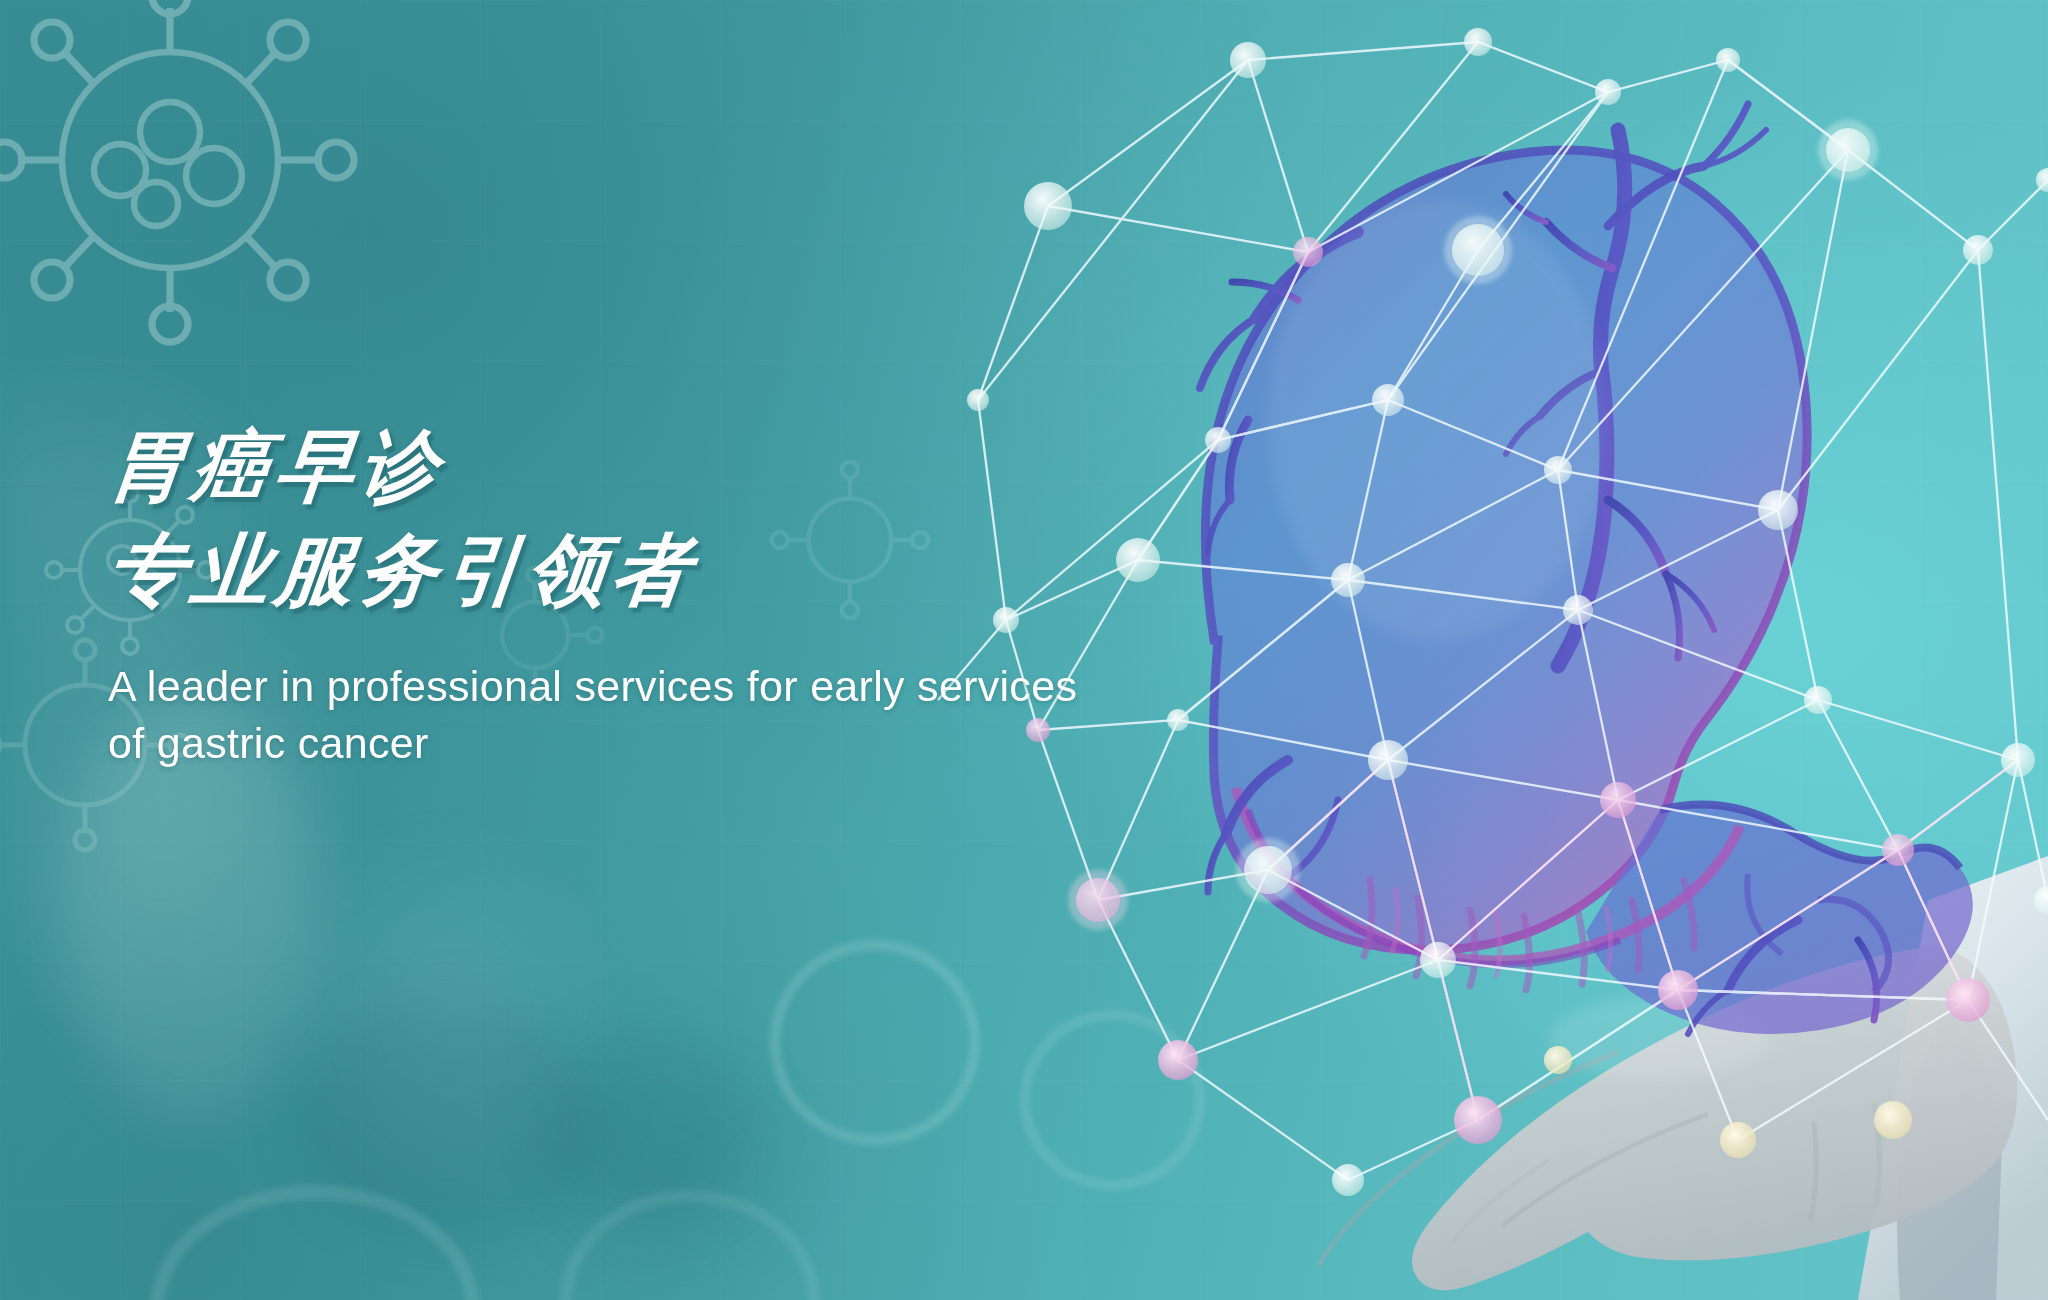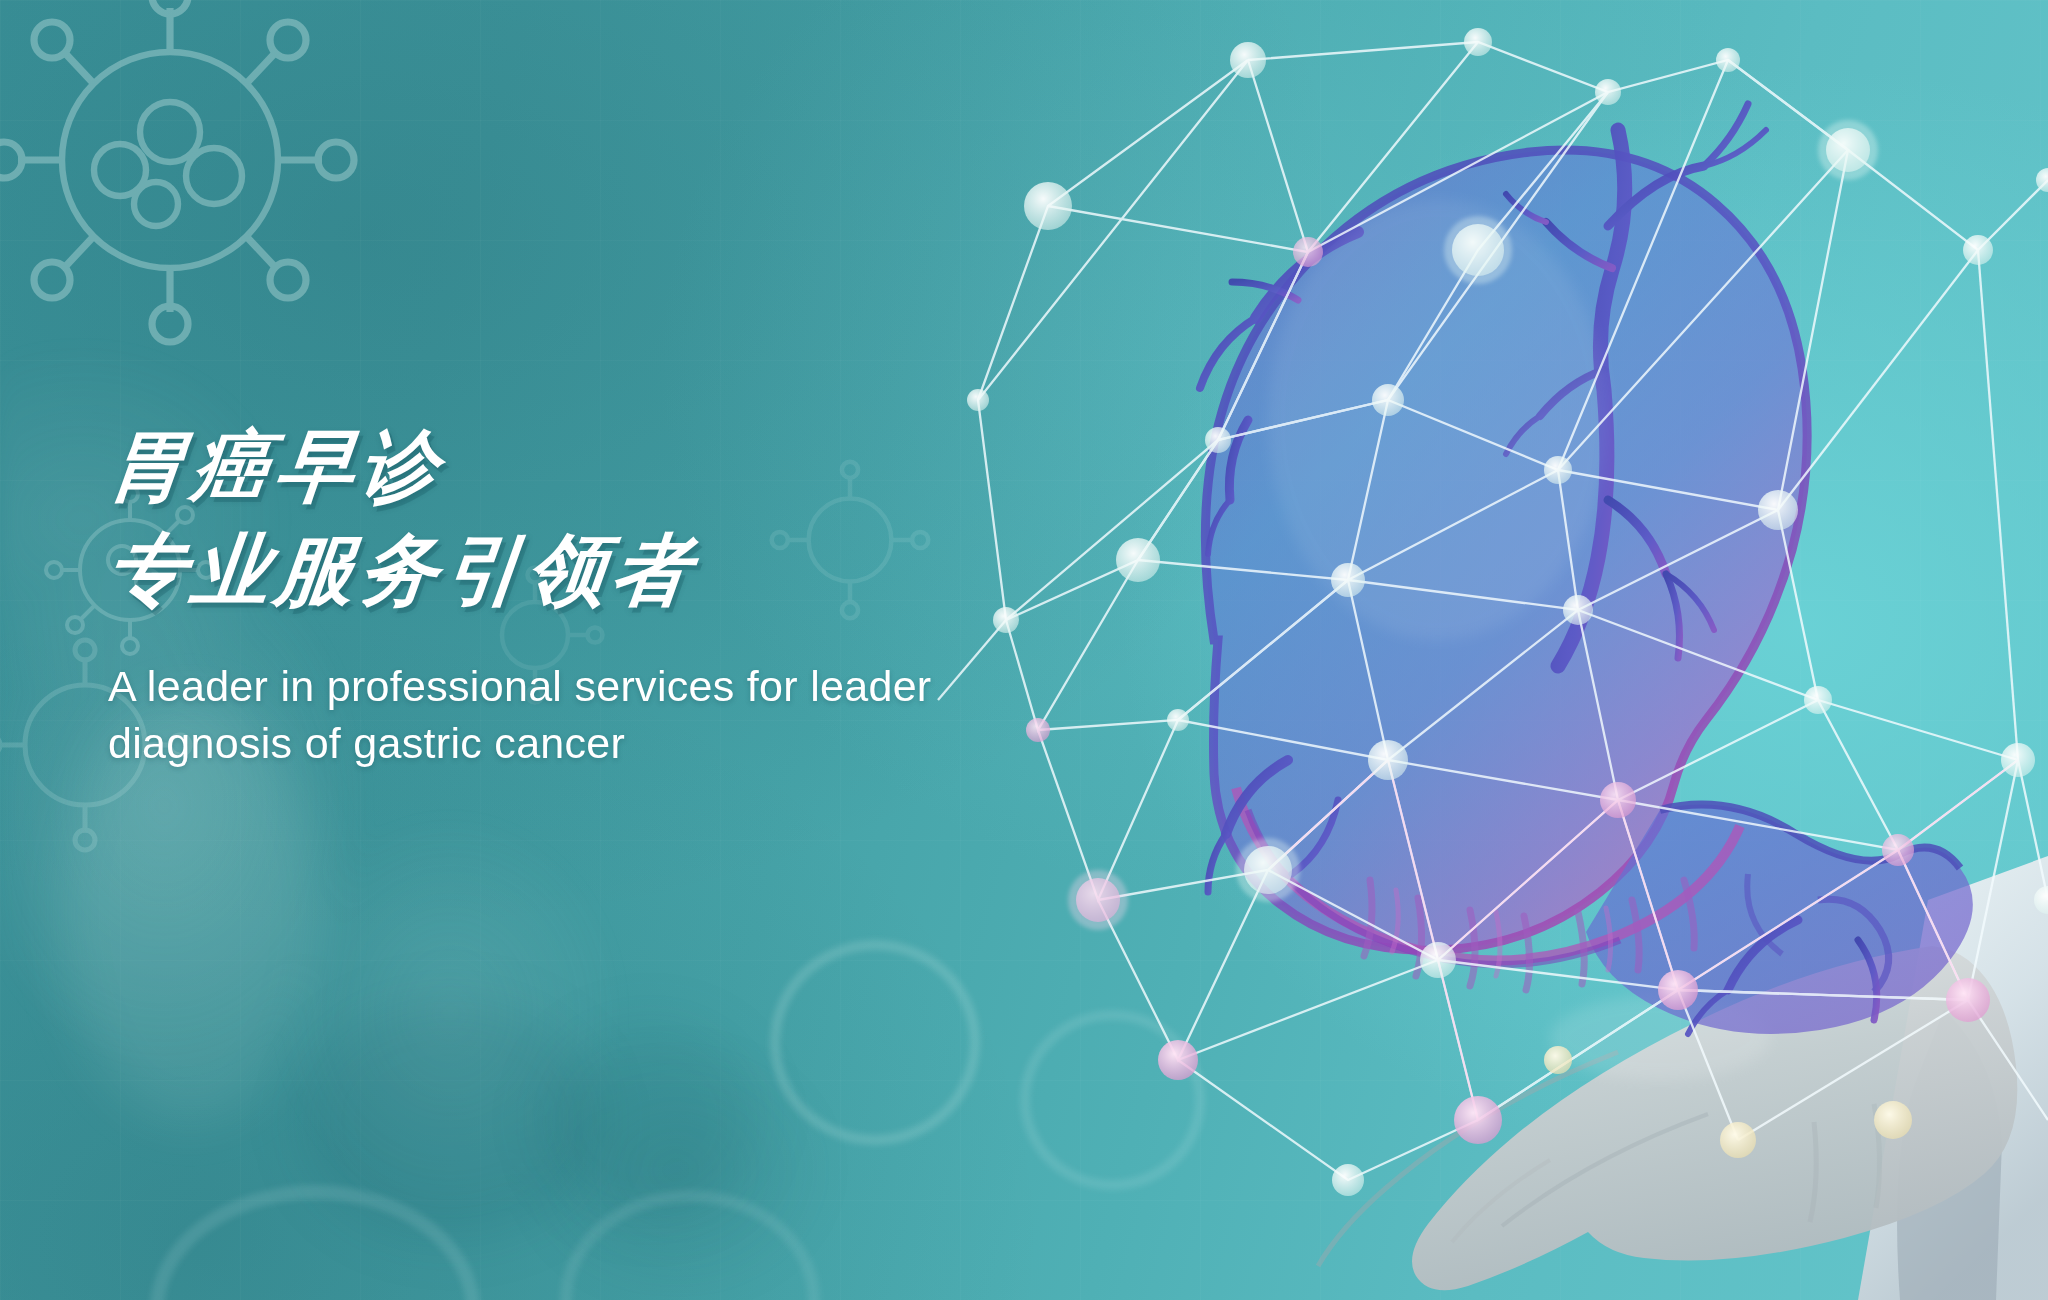--- a/index.html
+++ b/index.html
@@ -494,16 +494,16 @@
           <circle cx="930" cy="150" r="30" fill="#eafaf6"></circle>
           <circle cx="180" cy="900" r="30" fill="#f6d9ee"></circle>
         </g>
       </g>
     </svg>
   </div>
 
   <div class="copy">
     <div class="headline line1">胃癌早诊</div>
     <div class="headline line2">专业服务引领者</div>
-    <div class="subtitle">A leader in professional services for leader diagnosis of gastric cancer</div>
+    <div class="subtitle">A leader in professional services for early services of gastric cancer</div>
   </div>
 
 </div>
 
 </body></html>

